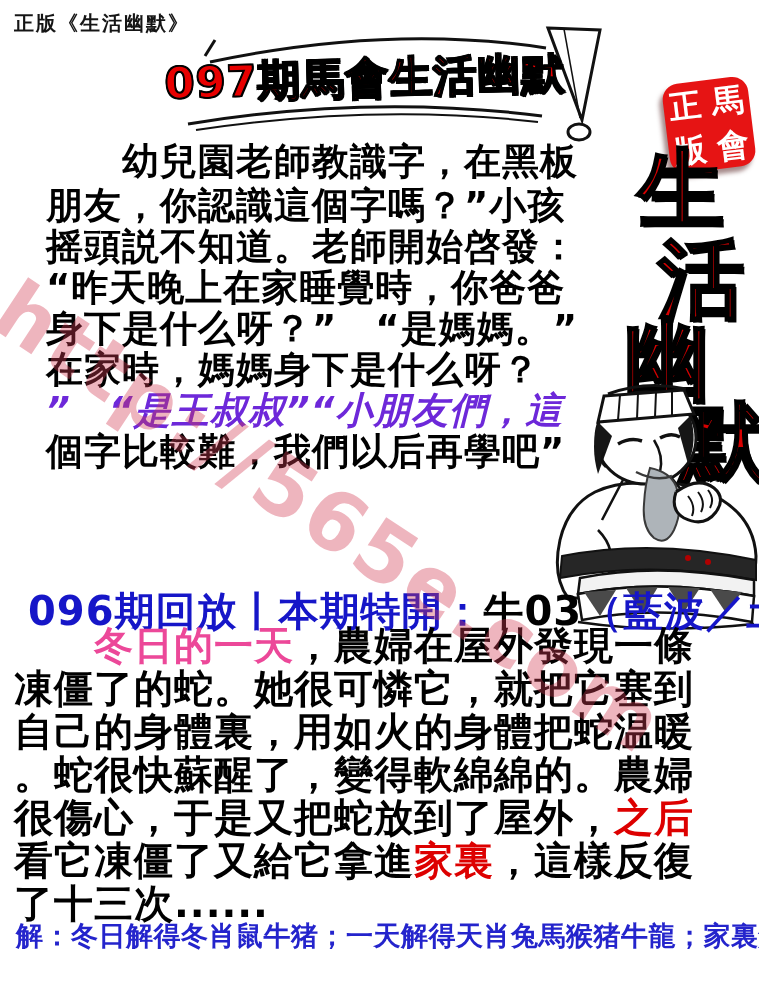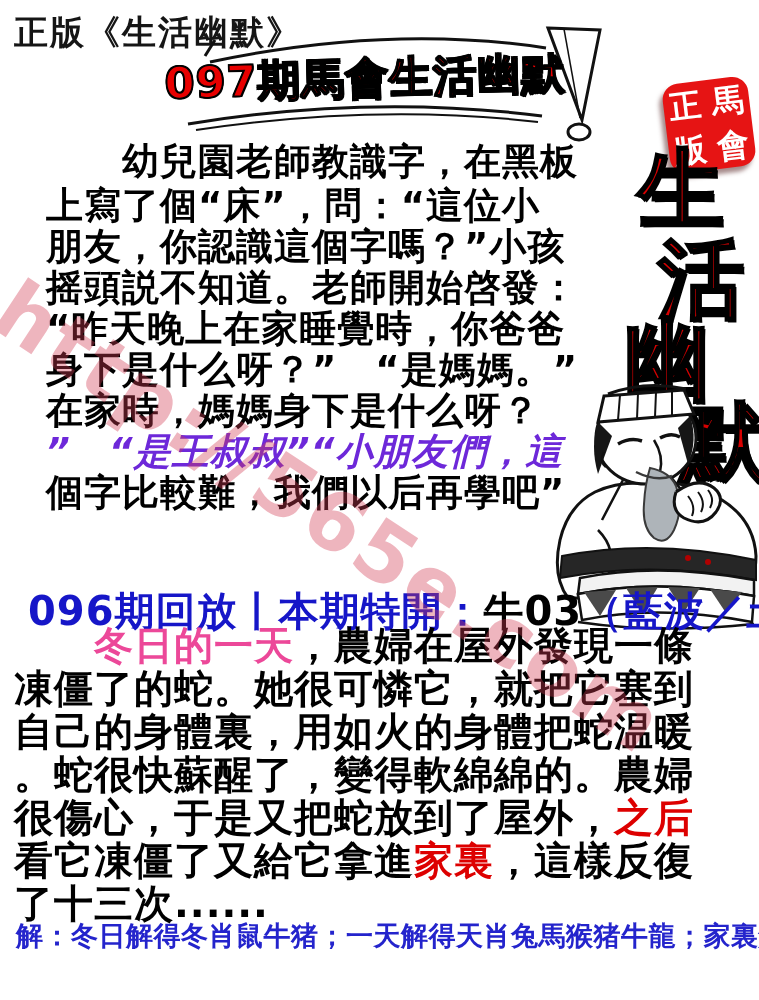--- a/index.html
+++ b/index.html
@@ -3,21 +3,21 @@
 <meta charset="utf-8">
 <style>
   html,body{margin:0;padding:0;background:#888;}
   .page{
     position:relative;width:759px;height:1000px;margin:0 auto;
     background:#ffffff;overflow:hidden;
     font-family:"DejaVu Sans","Liberation Sans",sans-serif;
   }
   .corner-label{
     position:absolute;left:14px;top:10px;
-    font-size:34px;font-weight:700;color:#151515;letter-spacing:2px;
+    font-size:20px;font-weight:700;color:#151515;letter-spacing:2px;
   }
   .header-deco{position:absolute;left:150px;top:18px;width:470px;height:148px;}
   .main-title{
     position:absolute;left:158px;top:50px;width:414px;text-align:center;
     font-size:43px;font-weight:900;color:#e80000;letter-spacing:1px;
     -webkit-text-stroke:1.6px #000;
     text-shadow:1px 1px 0 #000,-1px 1px 0 #000,1px -1px 0 #000,-1px -1px 0 #000;
     transform:rotate(-1.5deg);white-space:nowrap;
   }
   .story1{
@@ -98,21 +98,20 @@
     <span>會</span>
   </div>
 
   <div class="side-char sc-0">生</div>
   <div class="side-char sc-1">活</div>
   <div class="side-char sc-2">幽</div>
   <div class="side-char sc-3">默</div>
 
   <div class="story1">
       <div class="line"><span style="color: rgb(0, 0, 0); font-family: Liberation Mono, monospace;">　　幼兒園老師教識字，在黑板</span></div>
-      <div class="line"><span style="color: rgb(0, 0, 0);">上寫了個“床”，問：“這位小</span></div>
       <div class="line"><span style="color: rgb(0, 0, 0);">朋友，你認識這個字嗎？”小孩</span></div>
       <div class="line"><span style="color: rgb(0, 0, 0);">摇頭説不知道。老師開始啓發：</span></div>
       <div class="line"><span style="color: rgb(0, 0, 0);">“昨天晚上在家睡覺時，你爸爸</span></div>
       <div class="line"><span style="color: rgb(0, 0, 0);">身下是什么呀？”　“是媽媽。”</span></div>
       <div class="line"><span style="color: rgb(0, 0, 0);">在家時，媽媽身下是什么呀？</span></div>
       <div class="line"><span style="color: #6d28d9; font-style: italic;">”　“是王叔叔”“小朋友們，這</span></div>
       <div class="line"><span style="color: rgb(0, 0, 0);">個字比較難，我們以后再學吧”</span></div>
     </div>
 
   <svg class="man" viewBox="0 0 221 255" xmlns="http://www.w3.org/2000/svg">

